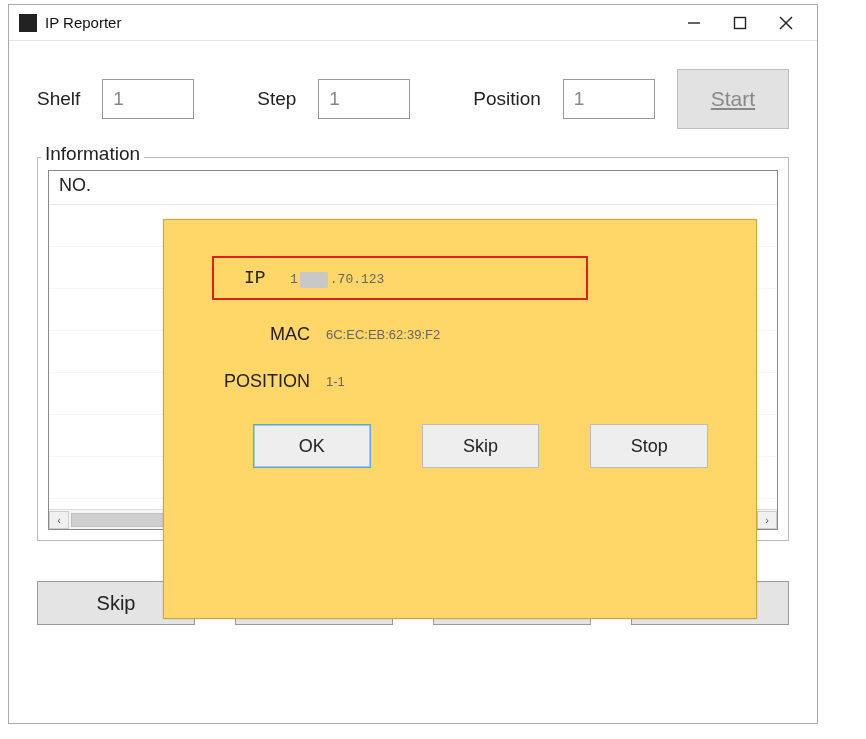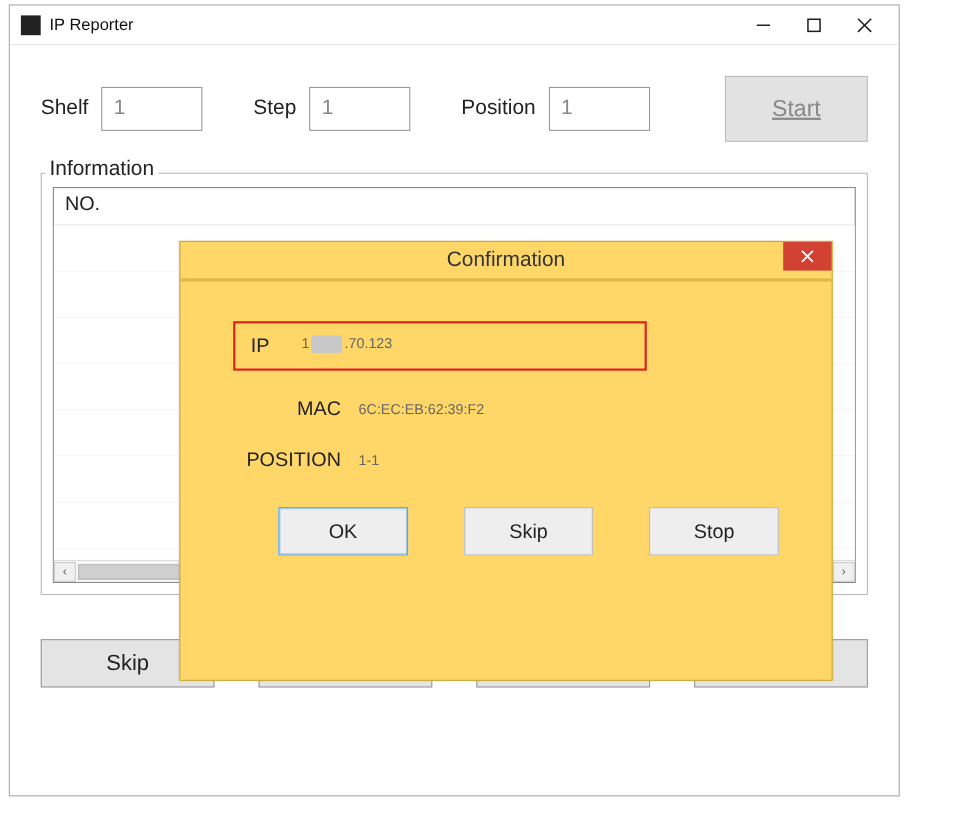--- a/index.html
+++ b/index.html
@@ -49,21 +49,21 @@
     cursor: pointer;
   }
   .client {
     flex: 1;
     padding: 28px 28px 22px 28px;
     position: relative;
   }
   .top-row {
     display: flex;
     align-items: center;
-    gap: 12px;
+    gap: 22px;
   }
   .field-label {
     font-size: 19px;
     color: #222;
   }
   .text-input {
     height: 40px;
     border: 1px solid #999;
     background: #fff;
     font-size: 19px;
@@ -223,24 +223,25 @@
     font-size: 18px;
     color: #222;
     margin-right: 16px;
   }
   .modal-value {
     font-size: 13px;
     color: #666;
   }
   .ip-box {
     border: 2px solid #d22;
-    padding: 10px 14px;
-    display: flex;
-    align-items: flex-start;
+    padding: 10px 30px;
+    display: flex;
+    align-items: flex-end;
     width: 376px;
+    font-family: Liberation Mono, monospace;
   }
   .ip-box .modal-label { width: 32px; text-align: left; margin-right: 14px; }
   .ip-redact {
     display: inline-block;
     width: 28px;
     height: 16px;
     background: #c8c8c8;
     border-radius: 2px;
     margin: 0 2px;
     vertical-align: middle;
@@ -329,29 +330,20 @@
     </div>
 
     <div class="bottom-row">
       <div class="main-btn">Skip</div>
       <div class="main-btn">Stop</div>
       <div class="main-btn disabled">Export</div>
       <div class="main-btn">Quit</div>
     </div>
 
     <div class="modal">
-      <div class="modal-titlebar">
-        <span class="modal-title">Confirmation</span>
-        <div class="modal-close">
-          <svg width="12" height="12">
-              <line x1="1" y1="1" x2="11" y2="11" stroke="#fff" stroke-width="1.6"></line>
-              <line x1="11" y1="1" x2="1" y2="11" stroke="#fff" stroke-width="1.6"></line>
-            </svg>
-        </div>
-      </div>
       <div class="modal-body">
 
         <div class="ip-box">
           <span class="modal-label">IP</span>
           <span class="modal-value">
             <span>1</span><span class="ip-redact"></span><span>.70.123</span>
           </span>
         </div>
 
         <div class="modal-row" style="margin-top:24px">

